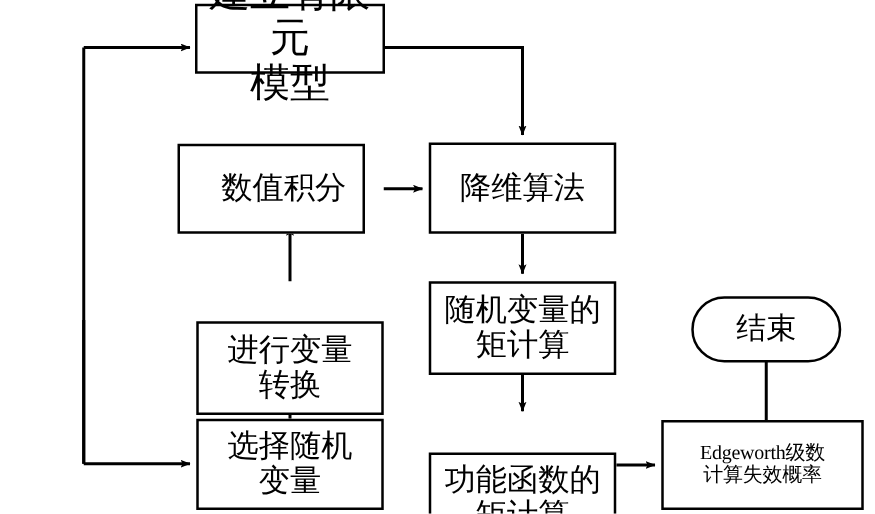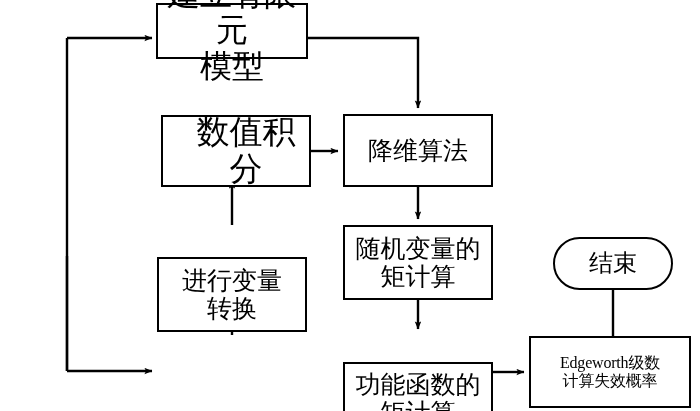--- a/index.html
+++ b/index.html
@@ -59,21 +59,21 @@
     z-index: 2;
   }
   .label {
     display: block;
     width: 100%;
     padding: 0 2px;
     box-sizing: border-box;
   }
   
   #n-fem      { left:156px; top:3px;   width:152px; height:56px;  font-size:32px; }
-  #n-numint   { left:161px; top:115px; width:150px; height:72px;  font-size:33px;padding-left:20px; }
+  #n-numint   { left:142px; top:115px; width:150px; height:72px;  font-size:25px;padding-left:20px; }
   #n-dimred   { left:343px; top:114px; width:150px; height:73px;  font-size:25px; }
   #n-start    { left:0px;   top:194px; width:138px; height:62px;  font-size:23px; }
   #n-vartrans { left:157px; top:225px; width:150px; height:75px;  font-size:25px;margin-top:32px; }
   #n-rvmoment { left:343px; top:225px; width:150px; height:75px;  font-size:25px; }
   #n-end      { left:553px; top:197px; width:120px; height:53px;  font-size:24px;margin-top:40px; }
   #n-selectrv { left:157px; top:335px; width:150px; height:73px;  font-size:25px; }
   #n-gfmoment { left:343px; top:335px; width:150px; height:73px;  font-size:25px;margin-top:27px; }
   #n-edgeworth{ left:529px; top:336px; width:162px; height:72px;  font-size:16px; }
   #n-edgeworth .label { letter-spacing: -0.2px; }
 </style>
@@ -131,20 +131,24 @@
   <div class="node process" id="n-vartrans">
     <span class="label">进行变量
 转换</span>
   </div>
 
   <div class="node process" id="n-rvmoment">
     <span class="label">随机变量的
 矩计算</span>
   </div>
 
+  <div class="node process" id="n-selectrv">
+    <span class="label">选择随机
+变量</span>
+  </div>
 
   <div class="node process" id="n-gfmoment">
     <span class="label">功能函数的
 矩计算</span>
   </div>
 
   <div class="node process" id="n-edgeworth">
     <span class="label">Edgeworth级数
 计算失效概率</span>
   </div>

